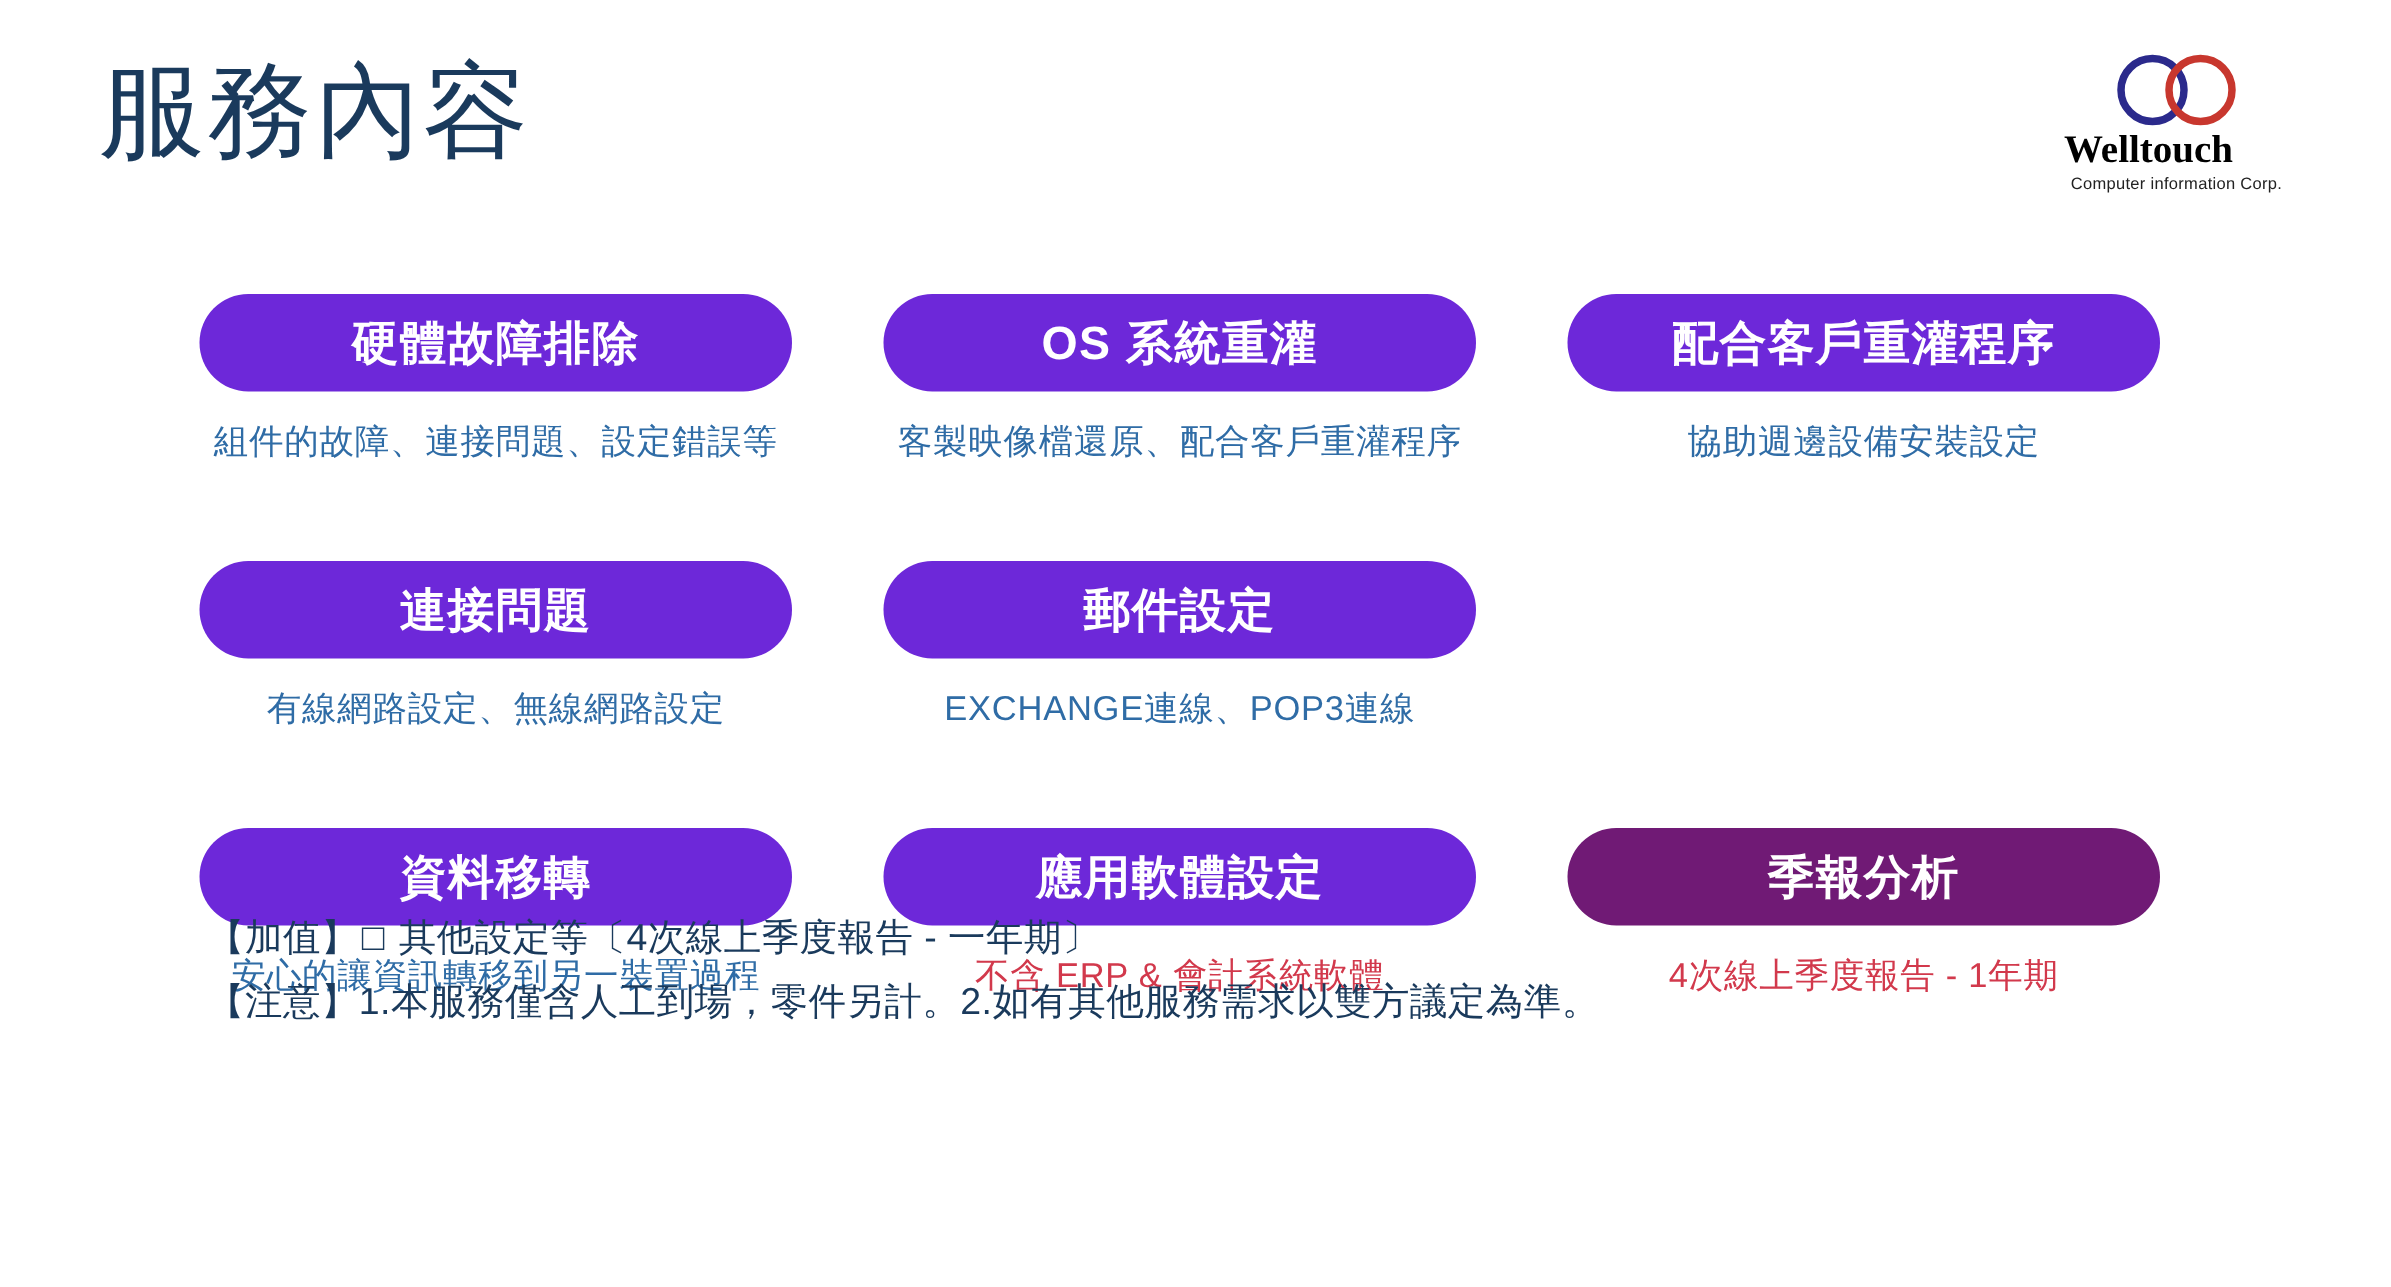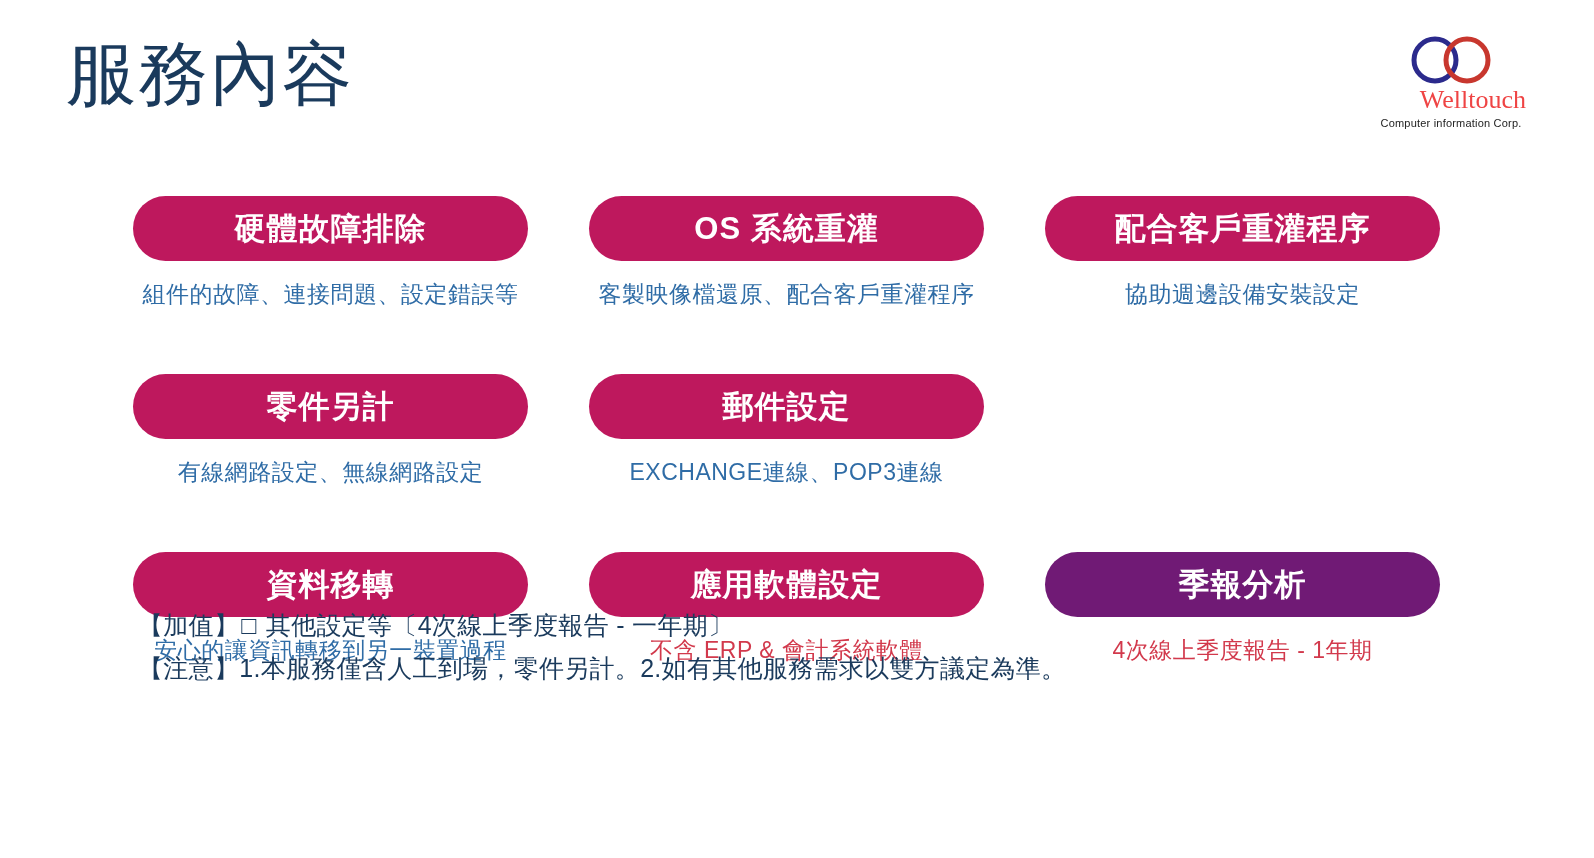--- a/index.html
+++ b/index.html
@@ -43,25 +43,25 @@
     width: 150px;
     height: 100px;
   }
   .logo-rings {
     position: relative;
     width: 150px;
     height: 52px;
   }
   .logo-rings svg { display: block; margin: 0 auto; }
   .logo-wordmark {
-    text-align: right;
+    text-align: left;
     font-family: "Liberation Serif", "DejaVu Serif", serif;
     font-size: 26px;
-    font-weight: 400;
-    color: #ef4444;
+    font-weight: 700;
+    color: #000000;
     line-height: 1;
     margin-top: 1px;
   }
   .logo-subtext {
     text-align: center;
     font-family: "Liberation Sans", sans-serif;
     font-size: 11px;
     color: #222222;
     letter-spacing: 0.2px;
     margin-top: 4px;
@@ -87,21 +87,21 @@
     width: 395px;
     display: flex;
     flex-direction: column;
     align-items: center;
   }
 
   .pill {
     width: 395px;
     height: 65px;
     border-radius: 33px;
-    background: #be185d;
+    background: #6d28d9;
     color: #ffffff;
     display: flex;
     align-items: center;
     justify-content: center;
     font-size: 31px;
     font-weight: 700;
     letter-spacing: 1px;
     box-sizing: border-box;
     white-space: nowrap;
   }
@@ -165,21 +165,21 @@
       <div class="caption">客製映像檔還原、配合客戶重灌程序</div>
     </div>
     <div class="cell">
       <div class="pill">配合客戶重灌程序</div>
       <div class="caption">協助週邊設備安裝設定</div>
     </div>
   </div>
 
   <div class="grid-row">
     <div class="cell">
-      <div class="pill">零件另計</div>
+      <div class="pill">連接問題</div>
       <div class="caption">有線網路設定、無線網路設定</div>
     </div>
     <div class="cell">
       <div class="pill">郵件設定</div>
       <div class="caption">EXCHANGE連線、POP3連線</div>
     </div>
   </div>
 
   <div class="grid-row">
     <div class="cell">

